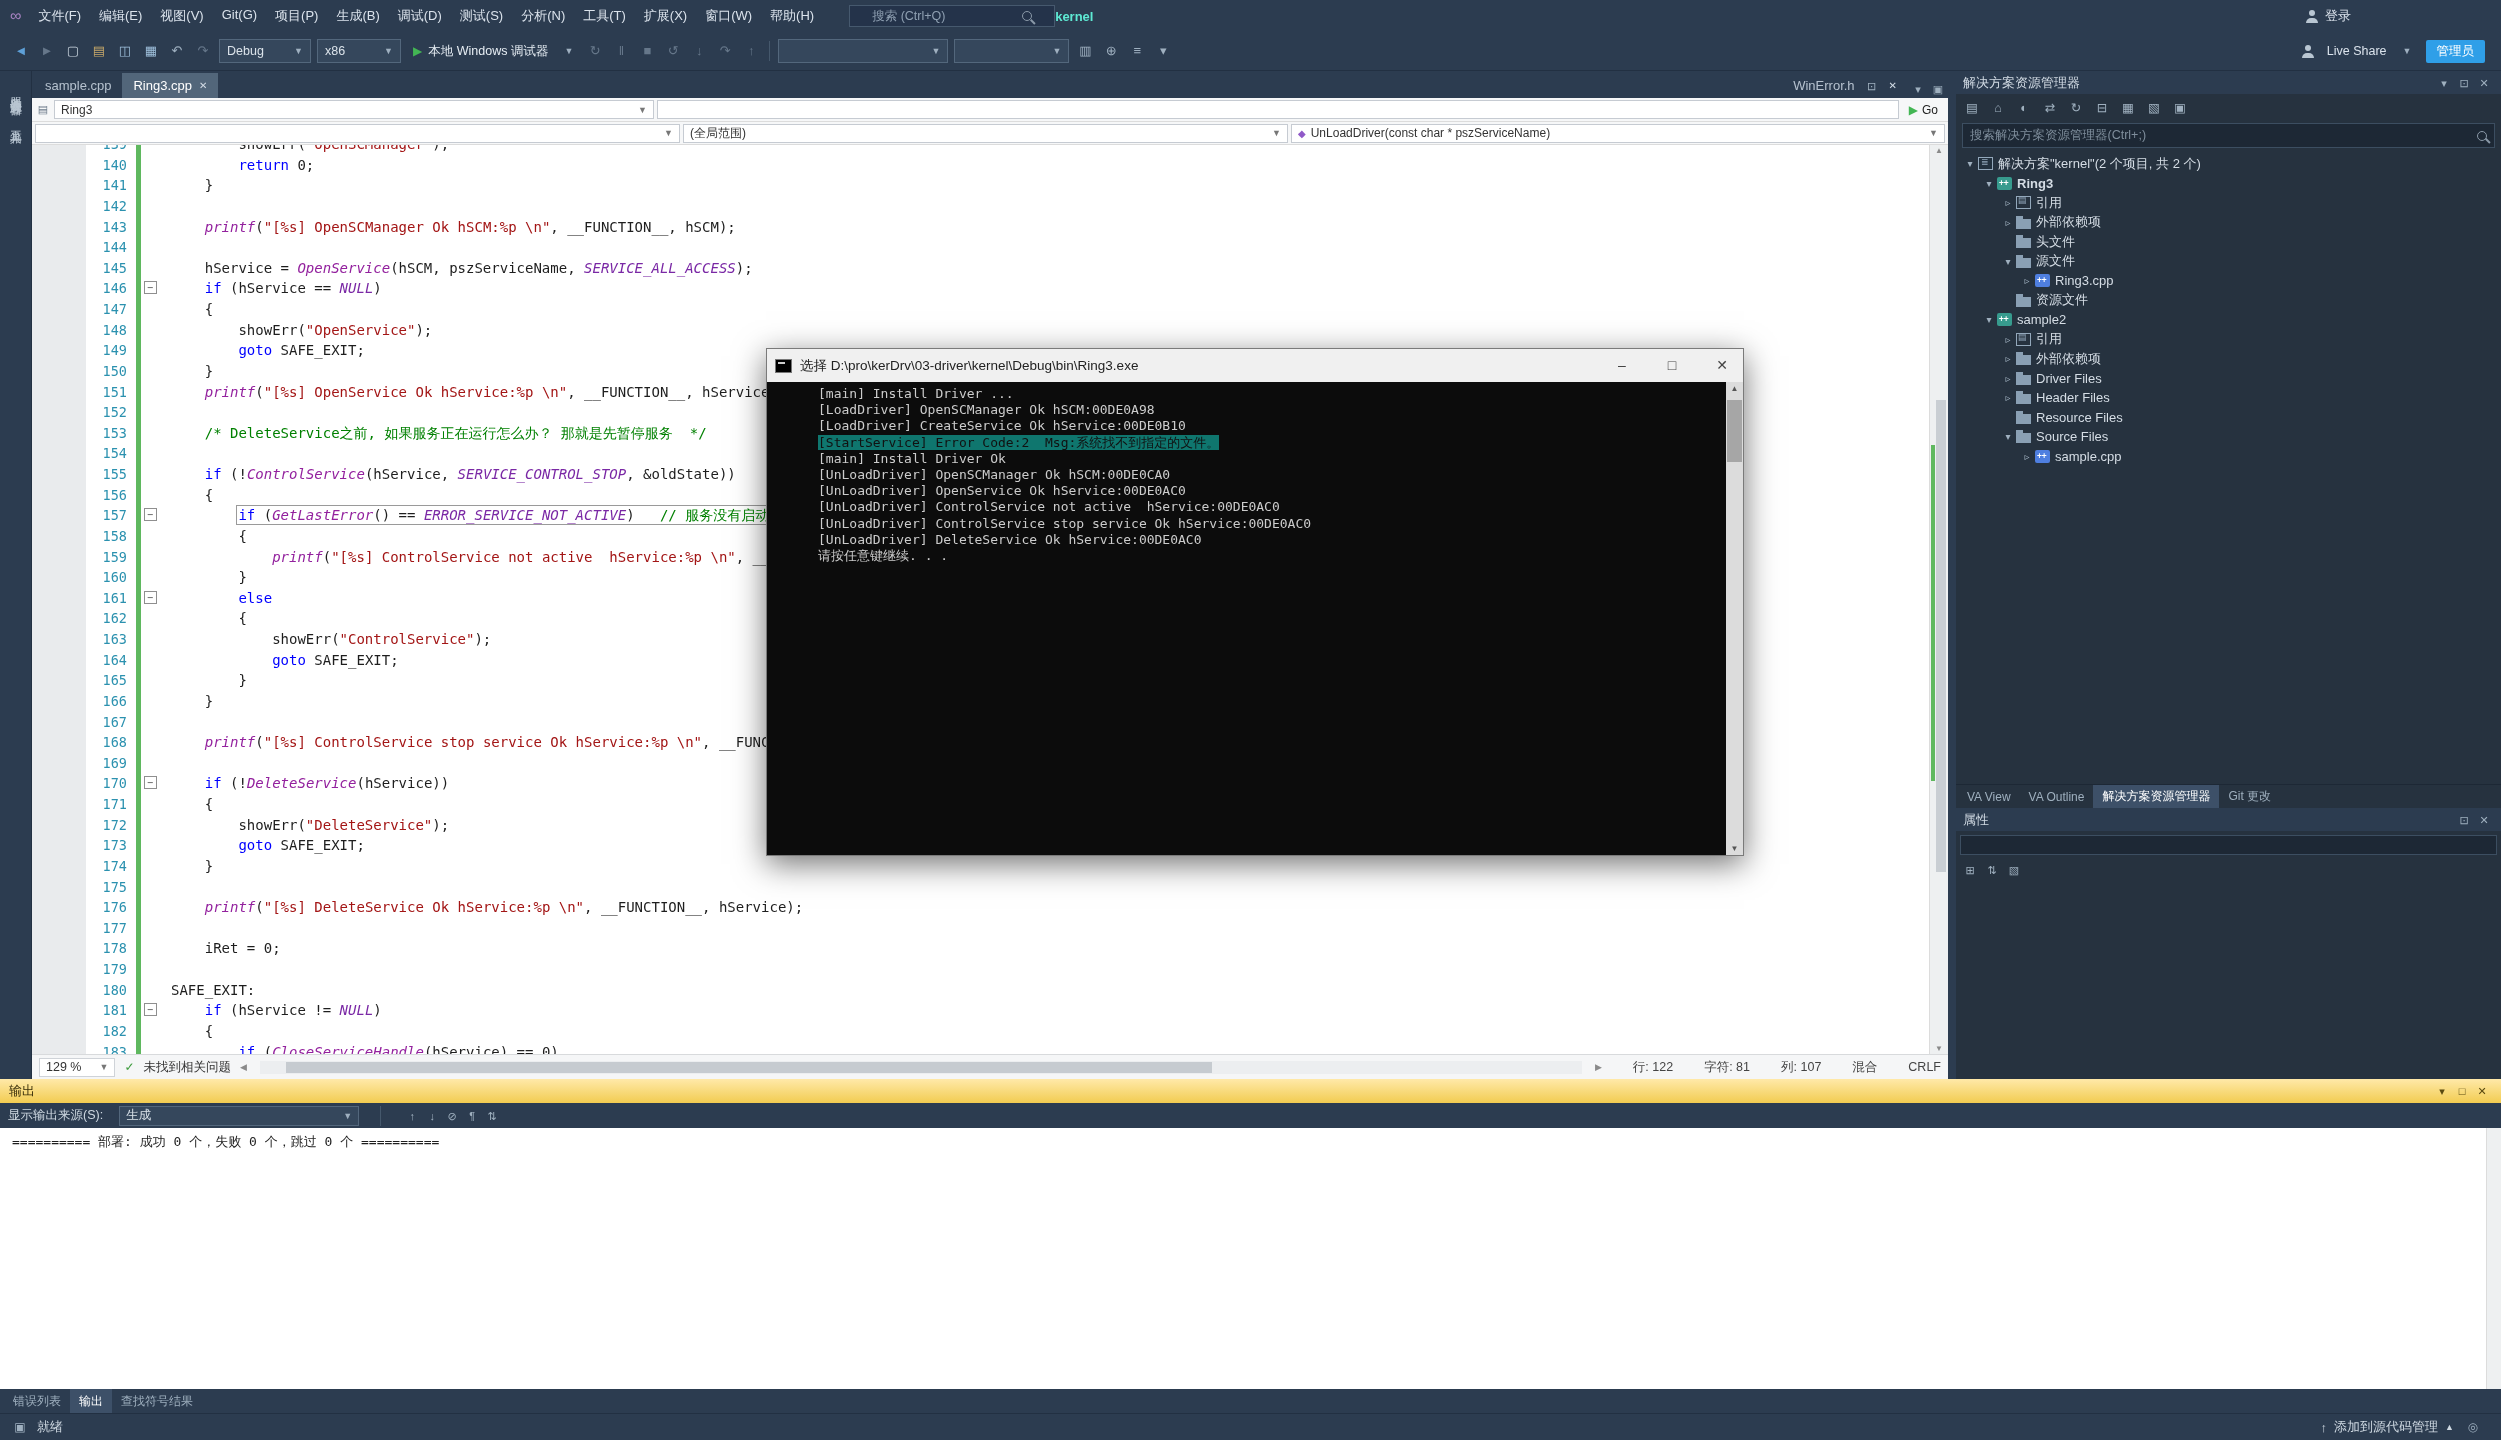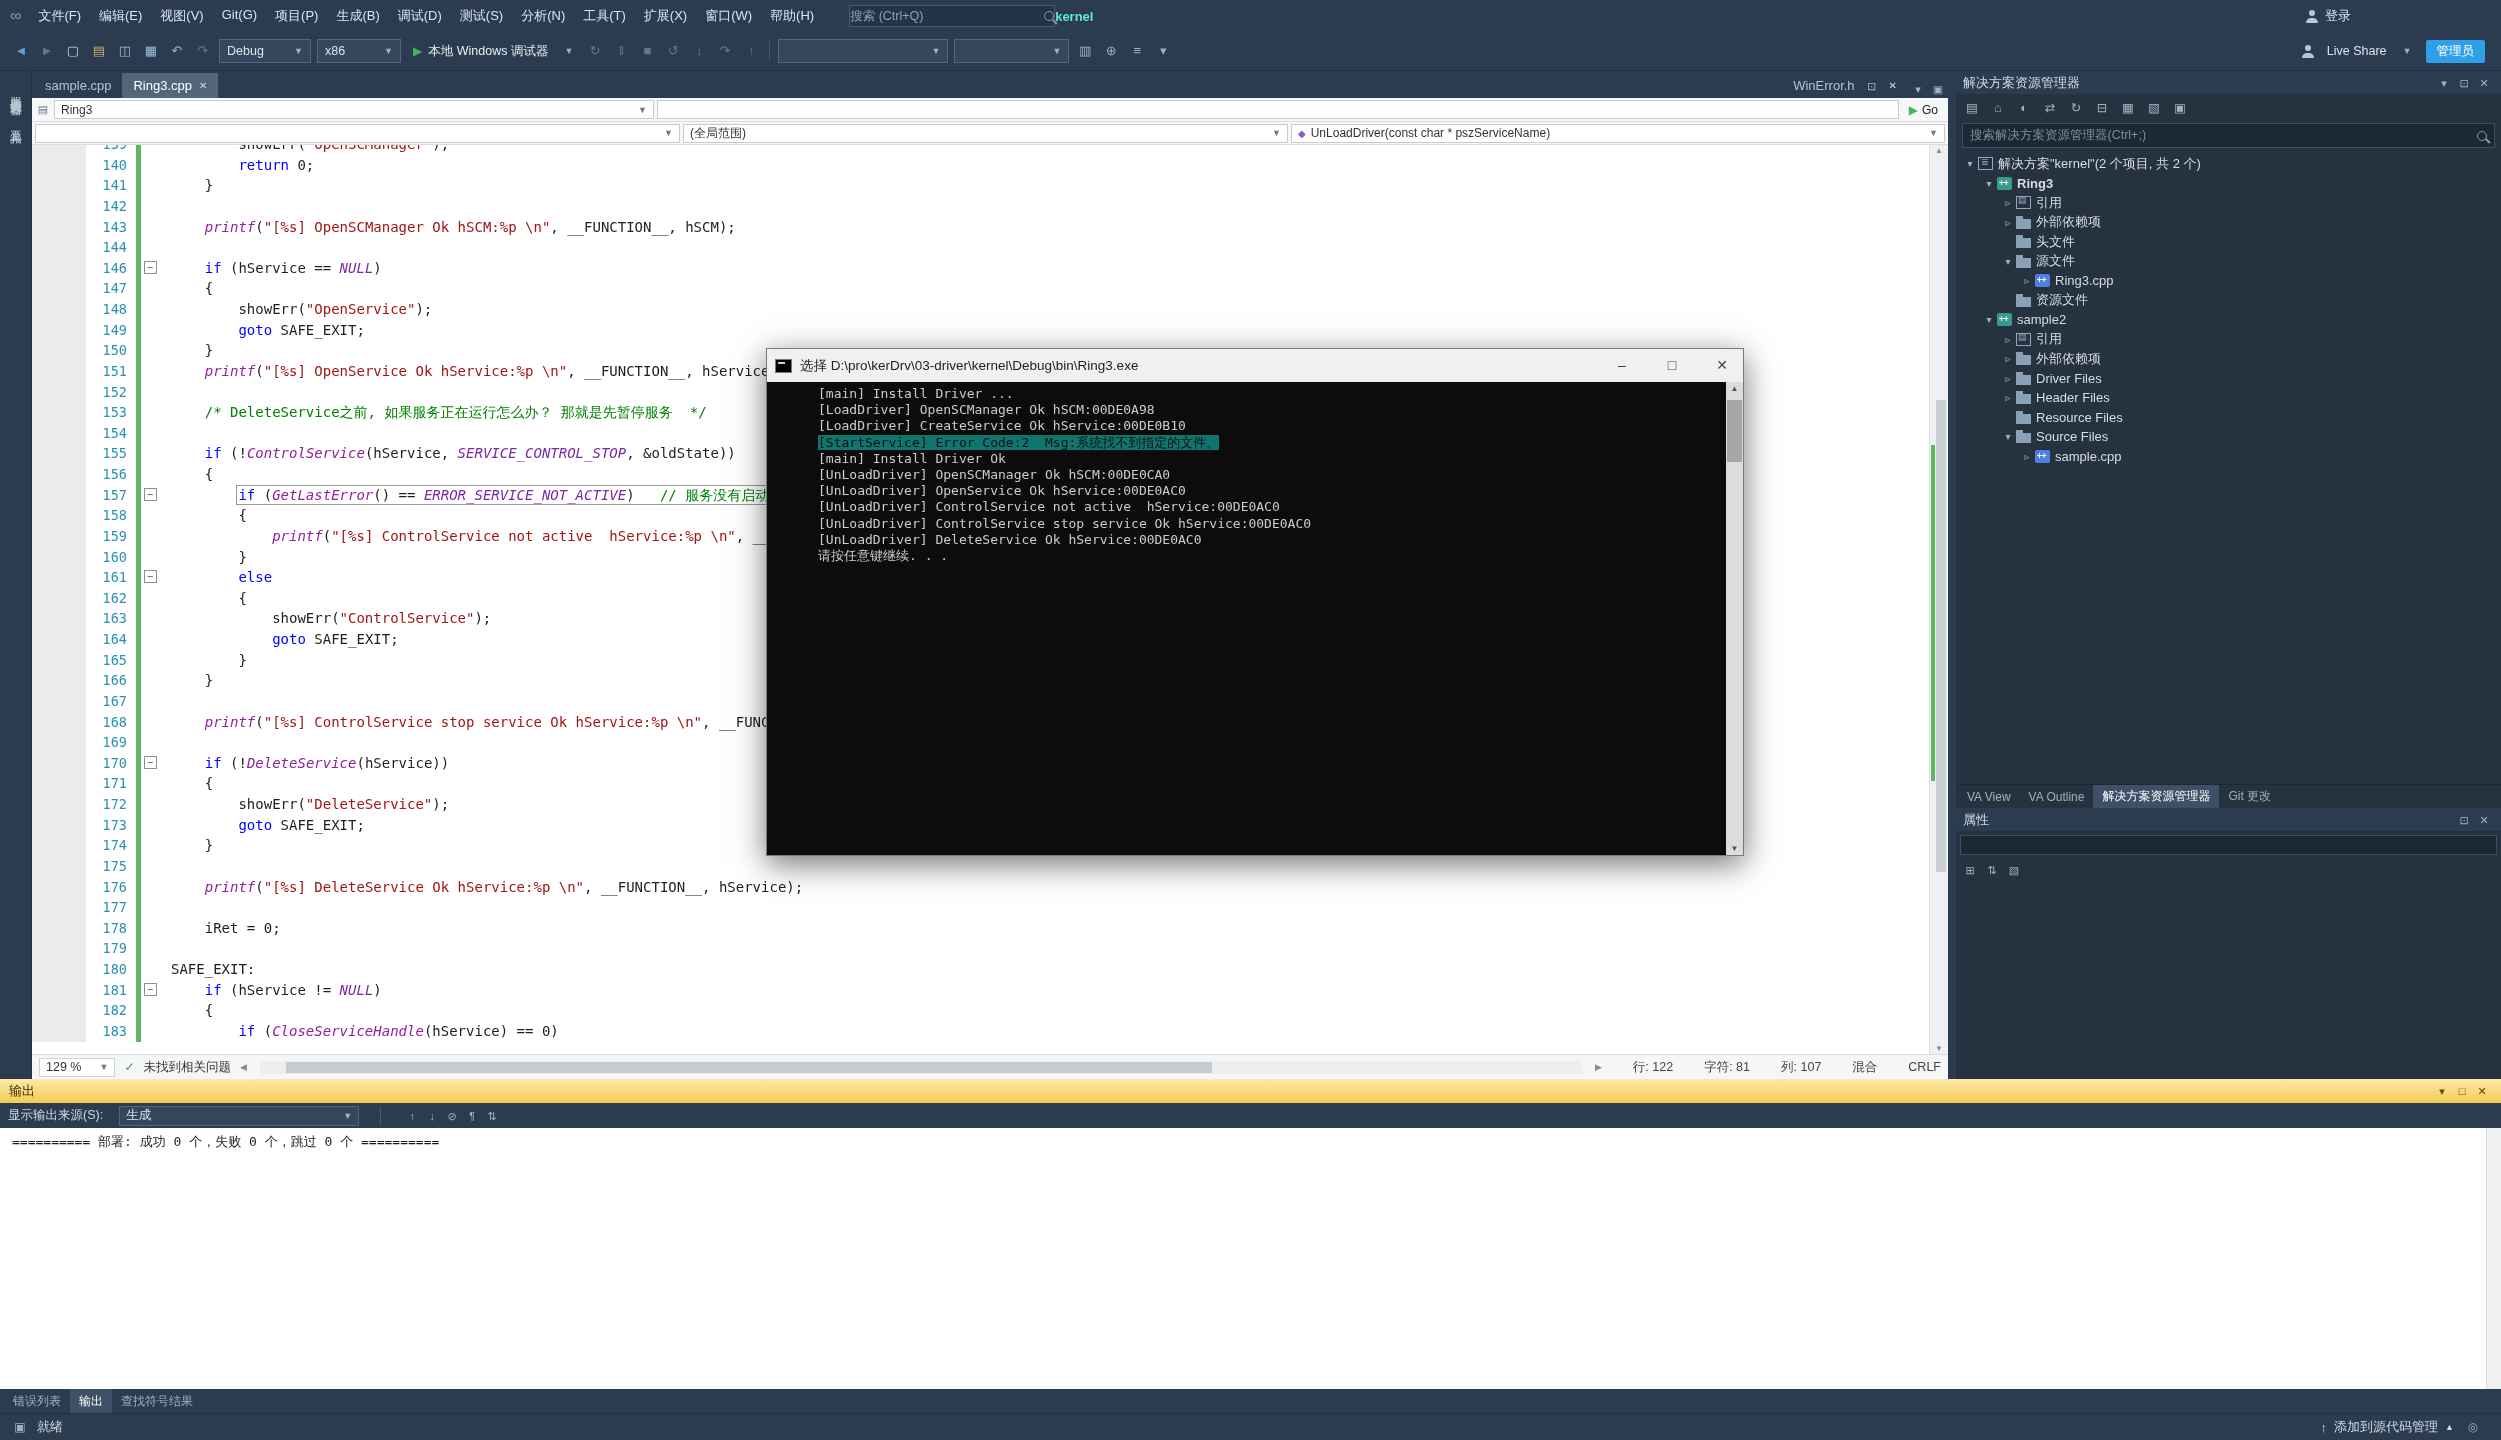--- a/index.html
+++ b/index.html
@@ -5,21 +5,21 @@
   html,body{margin:0;padding:0;background:#17202b;}
   *{box-sizing:border-box;}
   .app{position:relative;width:2501px;height:1440px;background:#2c3c50;color:#d6dde6;
        font-family:"Liberation Sans",sans-serif;overflow:hidden;display:flex;flex-direction:column;}
   .spacer{flex:1;}
   
   .title-row{height:32px;display:flex;align-items:center;padding-left:8px;font-size:13px;flex:none;}
   .vs-logo{color:#a984c4;font-size:16px;margin:0 8px 0 2px;}
   .menu-item{padding:0 9px;color:#dbe3ec;cursor:default;}
   .qsearch{width:206px;height:22px;margin-left:26px;background:#24334a;border:1px solid #46596e;
-           display:flex;align-items:center;padding:0 0;color:#8fa0b2;font-size:12.5px;}
+           display:flex;align-items:center;padding:0 22px;color:#8fa0b2;font-size:12.5px;}
   .mag{width:10px;height:10px;border:1.5px solid #8a99a8;border-radius:50%;position:relative;flex:none;}
   .mag::after{content:"";position:absolute;width:6px;height:1.5px;background:#8a99a8;
               transform:rotate(45deg);right:-5px;bottom:-2px;}
   .sol-name{color:#5eead4;font-weight:bold;}
   .person{width:14px;height:13px;position:relative;margin-right:6px;}
   .person::before{content:"";position:absolute;left:4px;top:0;width:6px;height:6px;border-radius:50%;background:#b9c6d2;}
   .person::after{content:"";position:absolute;left:1px;bottom:0;width:12px;height:5px;border-radius:6px 6px 0 0;background:#b9c6d2;}
   .signin{margin-right:150px;display:flex;align-items:center;color:#dbe3ec;}
   
   .toolbar-row{height:39px;display:flex;align-items:center;padding:0 8px;border-bottom:1px solid #223042;flex:none;font-size:12.5px;}
@@ -337,20 +337,27 @@
             </div>
             <div class="crow">
               <div class="c-margin"></div>
               <div class="c-num">144</div>
               <div class="c-bar"></div>
               <div class="c-fold"></div>
               <div class="c-text"></div>
             </div>
             <div class="crow">
               <div class="c-margin"></div>
+              <div class="c-num">145</div>
+              <div class="c-bar"></div>
+              <div class="c-fold"></div>
+              <div class="c-text"><span class="tok-pl">    hService = </span><span class="tok-fn">OpenService</span><span class="tok-pl">(hSCM, pszServiceName, </span><span class="tok-mac">SERVICE_ALL_ACCESS</span><span class="tok-pl">);</span></div>
+            </div>
+            <div class="crow">
+              <div class="c-margin"></div>
               <div class="c-num">146</div>
               <div class="c-bar"></div>
               <div class="c-fold">
                 <span class="fold-box">−</span>
               </div>
               <div class="c-text"><span class="tok-pl">    </span><span class="tok-kw">if</span><span class="tok-pl"> (hService == </span><span class="tok-mac">NULL</span><span class="tok-pl">)</span></div>
             </div>
             <div class="crow">
               <div class="c-margin"></div>
               <div class="c-num">147</div>

